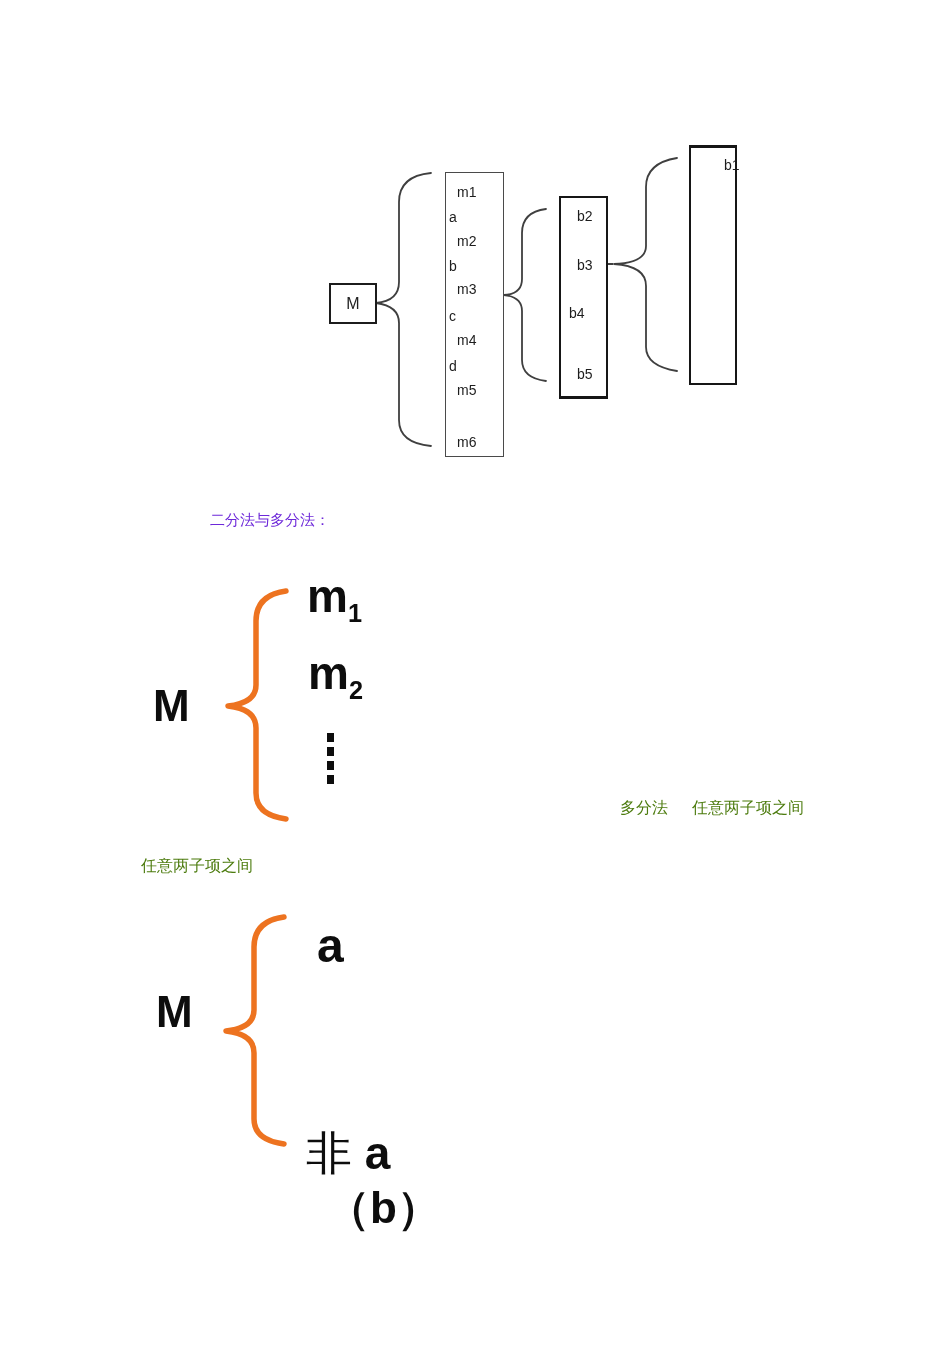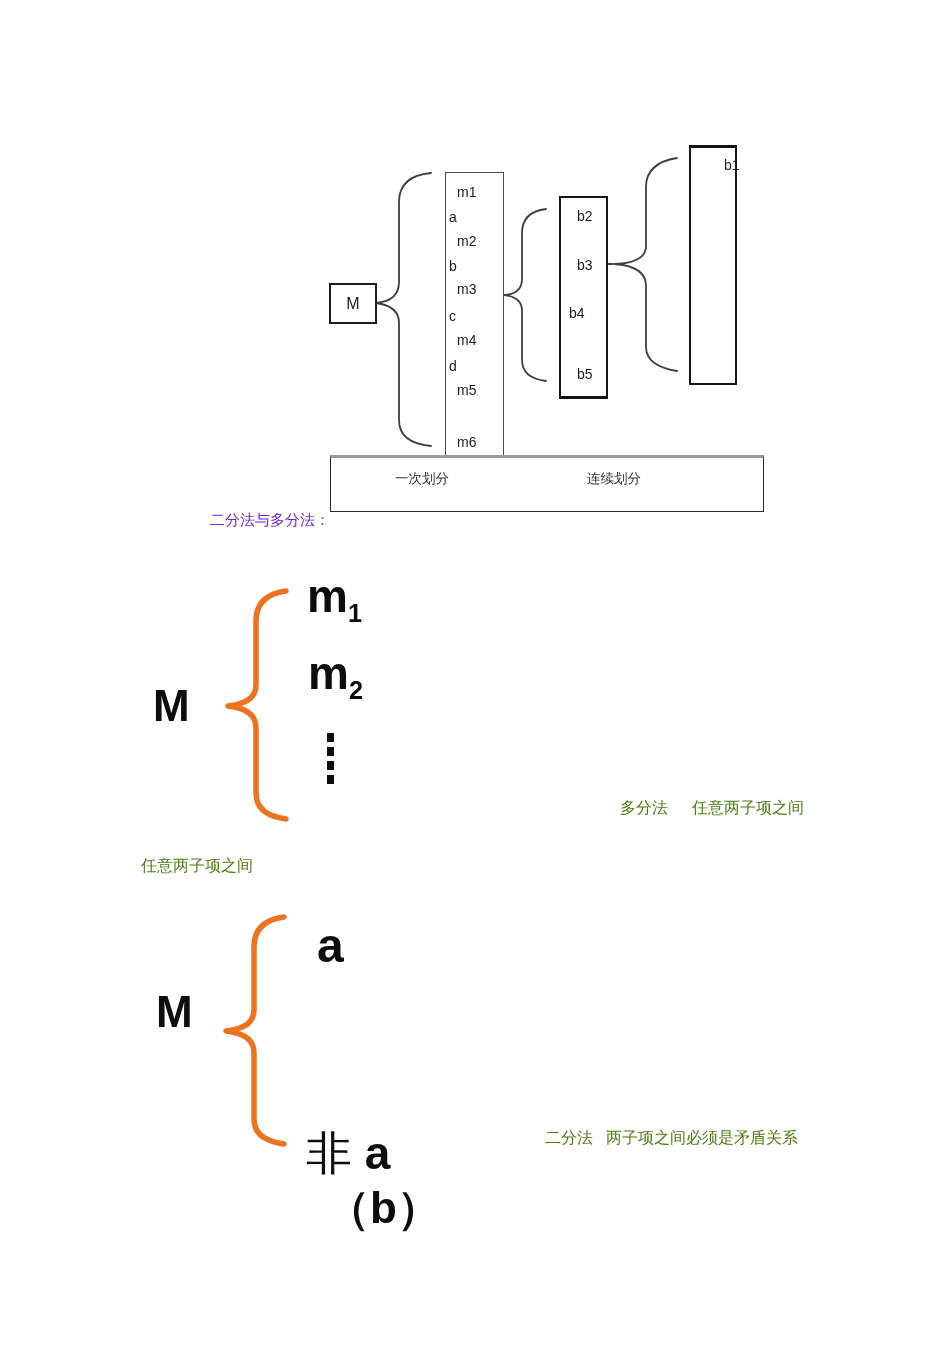--- a/index.html
+++ b/index.html
@@ -69,24 +69,20 @@
 
   <div class="abs col2-box"></div>
   <span class="cell" style="left:577px;top:208px">b2</span>
   <span class="cell" style="left:577px;top:257px">b3</span>
   <span class="cell" style="left:569px;top:305px">b4</span>
   <span class="cell" style="left:577px;top:366px">b5</span>
 
   <div class="abs b1-box"></div>
   <span class="cell" style="left:724px;top:157px">b1</span>
 
-  <div class="abs legend-bar">
-    <span class="legend-label" style="left:64px">一次划分</span>
-    <span class="legend-label" style="left:256px">连续划分</span>
-  </div>
 
   <div class="abs caption">二分法与多分法：</div>
 
   <div class="abs bigM" style="left:153px;top:684px">M</div>
 
   <div class="abs bigitem" style="left:307px;top:573px"><span>m</span><sub>1</sub></div>
 
   <div class="abs bigitem" style="left:308px;top:650px"><span>m</span><sub>2</sub></div>
 
   <div class="abs vdots" style="left:327px;top:733px">
@@ -103,17 +99,14 @@
   <div class="abs note" style="left:141px;top:856px">任意两子项之间</div>
 
   <div class="abs bigM" style="left:156px;top:990px">M</div>
 
   <div class="abs bigitem" style="left:317px;top:922px;font-size:48px">a</div>
 
   <div class="abs bigitem" style="left:306px;top:1130px"><span class="fei">非</span> <span>a</span></div>
 
   <div class="abs bigitem" style="left:326px;top:1186px;font-size:44px">（b）</div>
 
-  <div class="abs note" style="left:545px;top:1128px">
-    <span>二分法</span><span class="gap" style="width:13px"></span><span>两子项之间必须是矛盾关系</span>
-  </div>
 
 </div>
 
 </body></html>

